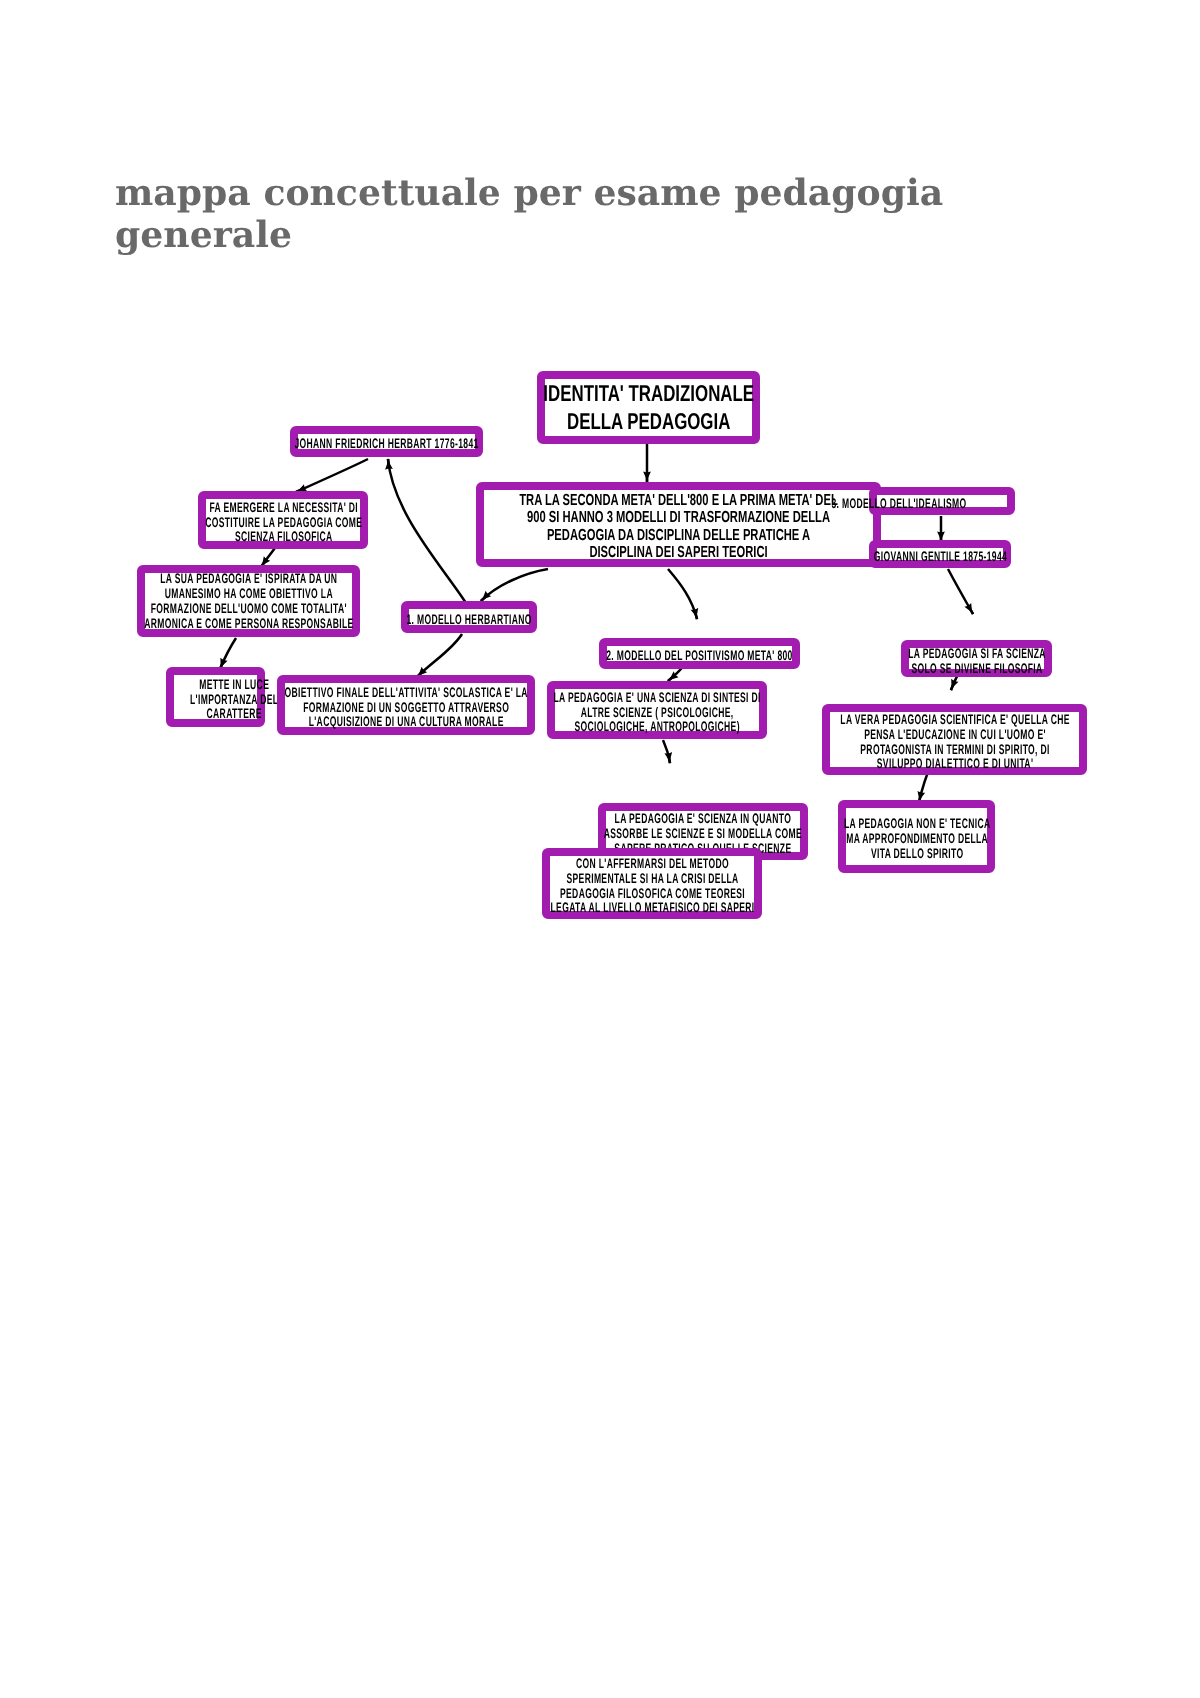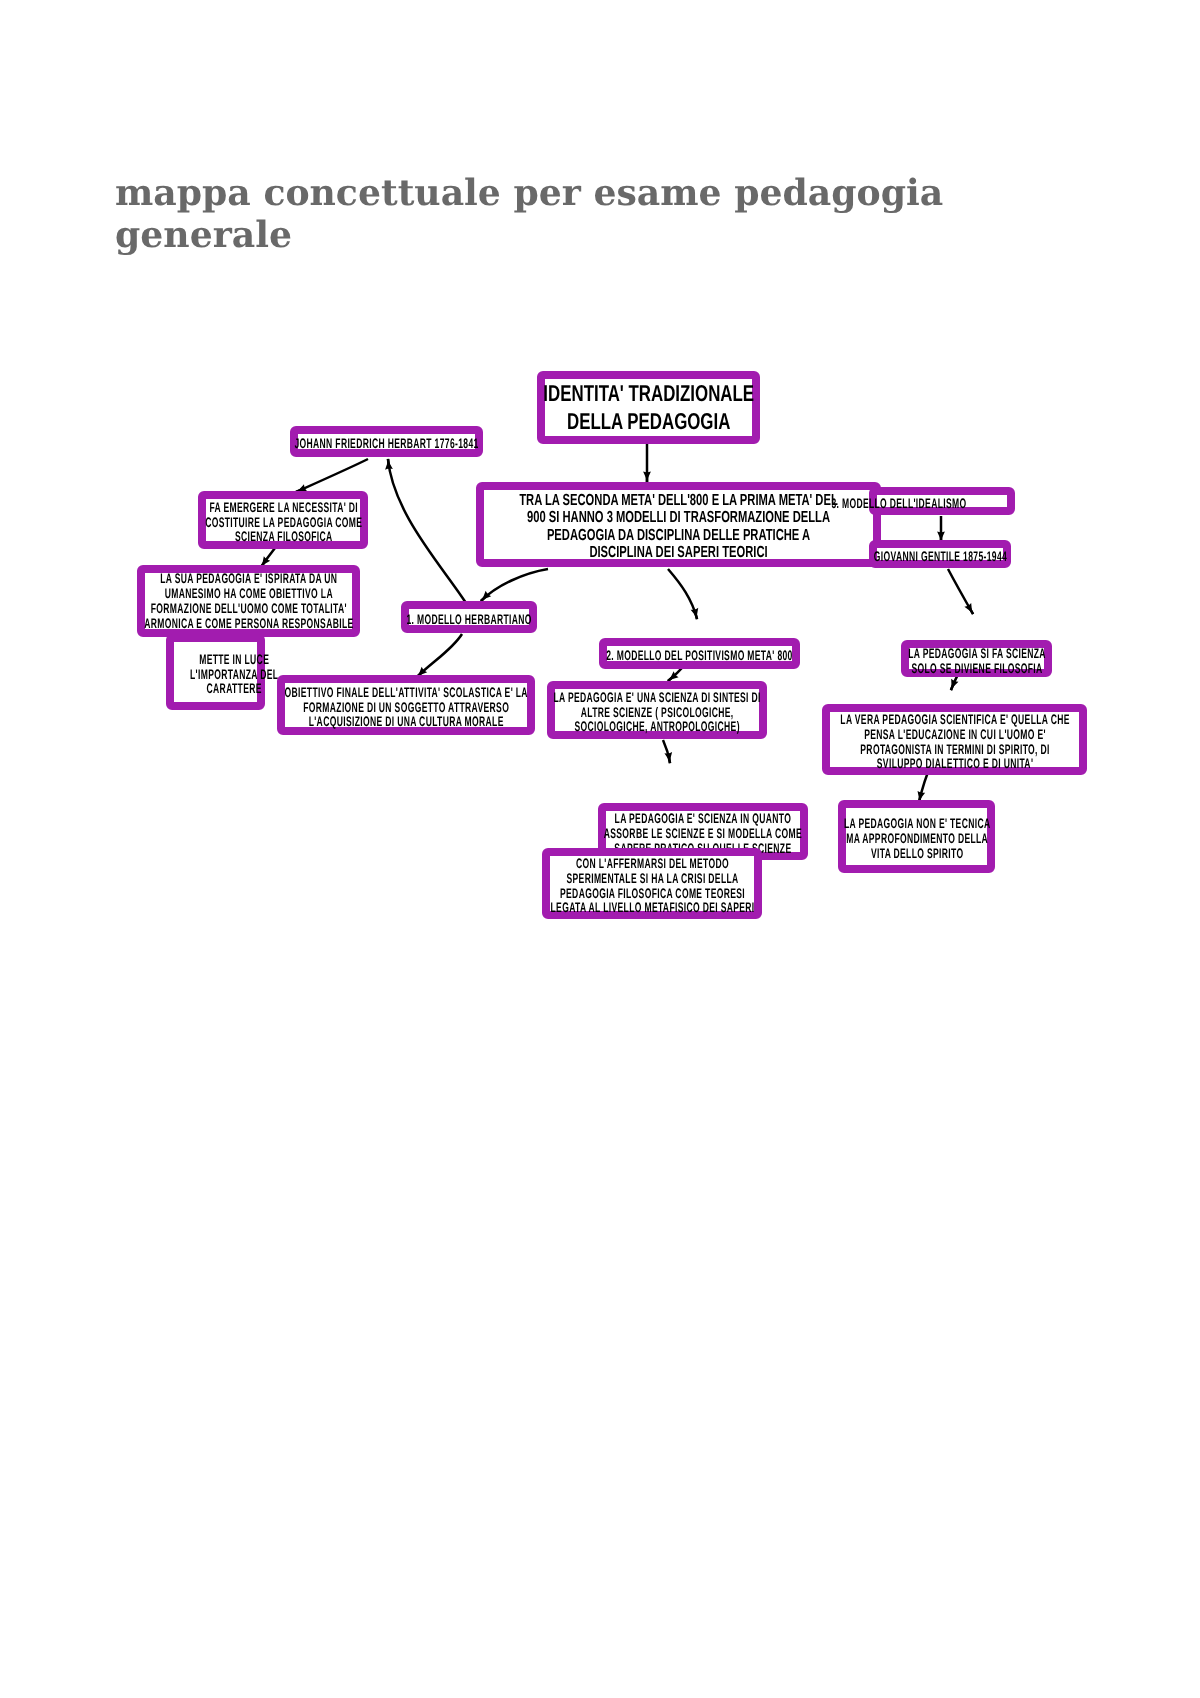--- a/index.html
+++ b/index.html
@@ -100,21 +100,21 @@
           <span class="txt">FA EMERGERE LA NECESSITA' DI
 COSTITUIRE LA PEDAGOGIA COME
 SCIENZA FILOSOFICA</span>
         </div>
         <div class="node small" style="left: 137px; top: 565px; width: 223px; height: 72px; align-items: flex-end;">
           <span class="txt">LA SUA PEDAGOGIA E' ISPIRATA DA UN
 UMANESIMO HA COME OBIETTIVO LA
 FORMAZIONE DELL'UOMO COME TOTALITA'
 ARMONICA E COME PERSONA RESPONSABILE</span>
         </div>
-        <div class="node small" style="left: 166px; top: 634px; width: 99px; height: 76px; padding-left: 36px;">
+        <div class="node small" style="left: 166px; top: 667px; width: 99px; height: 60px; padding-left: 36px;">
           <span class="txt">METTE IN LUCE
 L'IMPORTANZA DEL
 CARATTERE</span>
         </div>
         <div class="node small" style="left: 277px; top: 675px; width: 258px; height: 60px;">
           <span class="txt">OBIETTIVO FINALE DELL'ATTIVITA' SCOLASTICA E' LA
 FORMAZIONE DI UN SOGGETTO ATTRAVERSO
 L'ACQUISIZIONE DI UNA CULTURA MORALE</span>
         </div>
         <div class="node small" style="left: 401px; top: 601px; width: 136px; height: 32px;">

